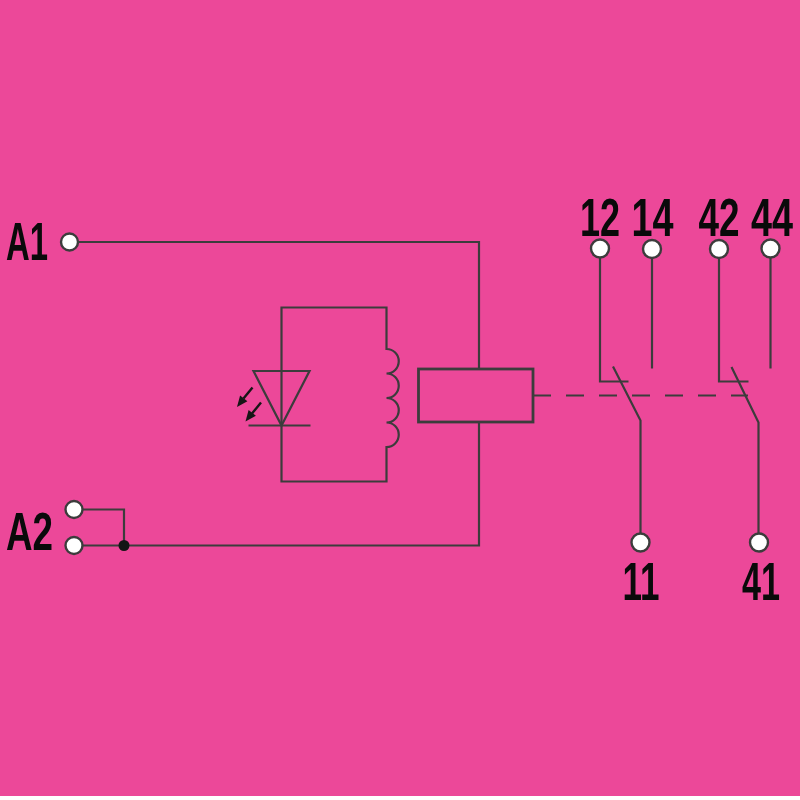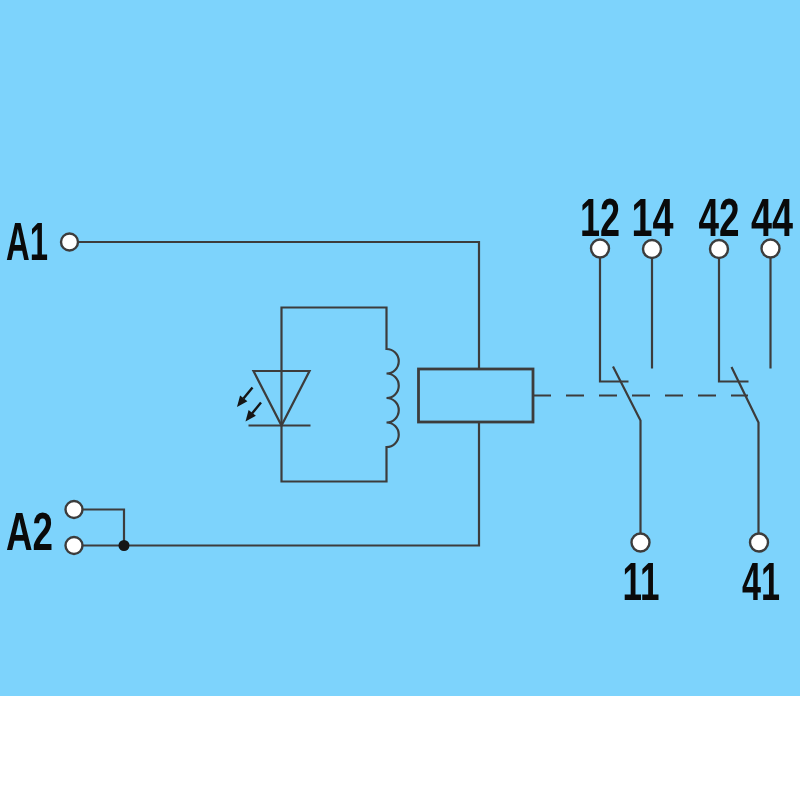--- a/index.html
+++ b/index.html
@@ -1,17 +1,17 @@
 <!DOCTYPE html>
 <html><head>
 <meta charset="utf-8">
 <style>
   html,body{margin:0;padding:0;background:#ffffff;}
   body{width:800px;height:800px;overflow:hidden;}
-  .canvas{position:relative;width:800px;height:696px;background:#7dd3fc;}
+  .canvas{position:relative;width:800px;height:796px;background:#ec4899;}
   svg{display:block;}
   .wire{stroke:#3c3c3c;stroke-width:2.2;fill:none;stroke-linecap:butt;stroke-linejoin:miter;}
   .boxline{stroke:#3c3c3c;stroke-width:2.8;fill:none;}
   .terminal{stroke:#3c3c3c;stroke-width:2.4;fill:#ffffff;}
   .junction{fill:#151515;stroke:none;}
   .dashline{stroke:#3c3c3c;stroke-width:2.2;fill:none;stroke-dasharray:18 15;}
   .arrowline{stroke:#161616;stroke-width:2.4;fill:none;}
   .arrowhead{fill:#161616;stroke:none;}
   text.lbl{
     font-family:"Liberation Sans", sans-serif;

